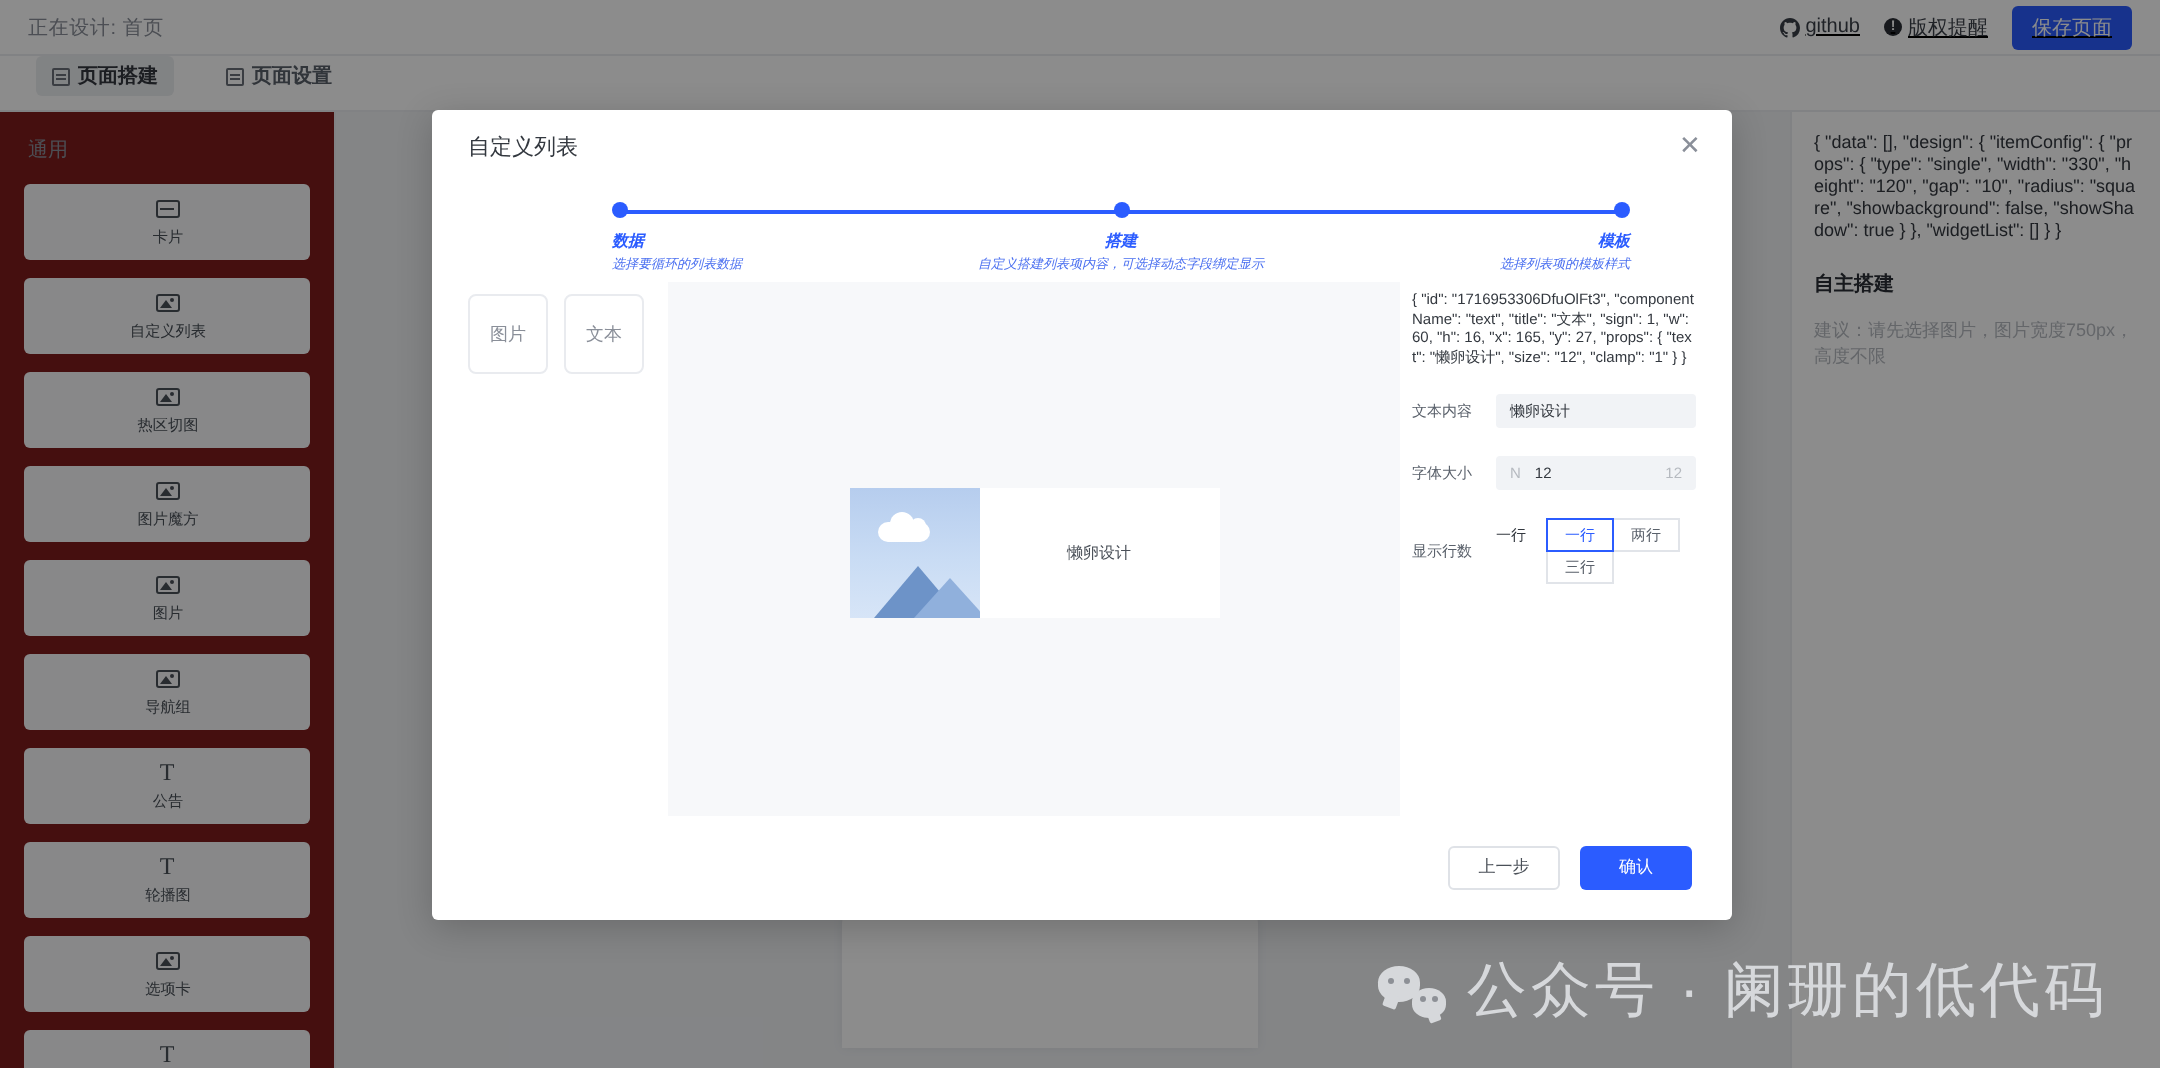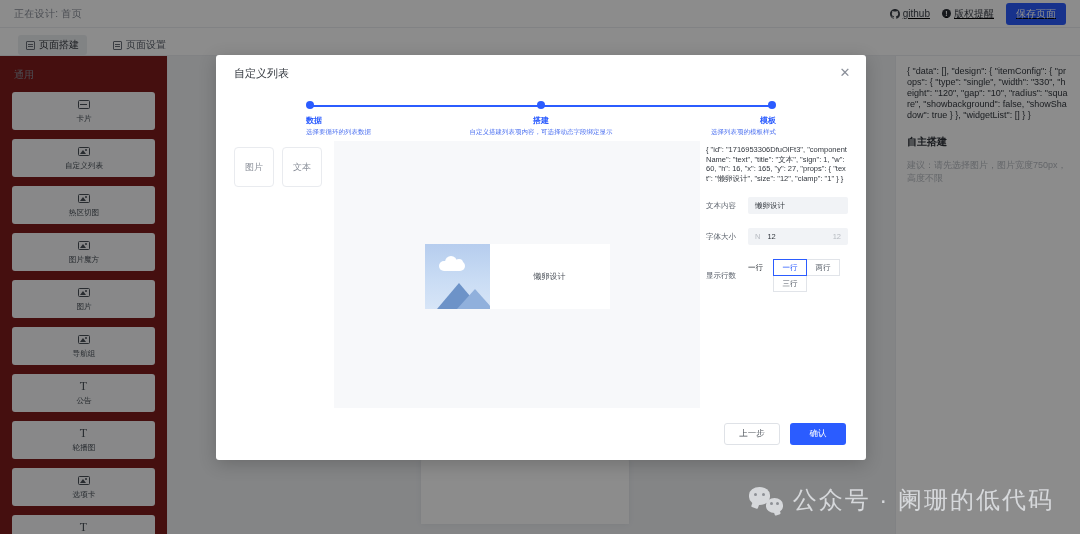--- a/index.html
+++ b/index.html
@@ -29,21 +29,21 @@
     width:9px;height:9px;border-radius:50%;background:#2b2f36;color:#fff;
     font-size:7px;line-height:9px;text-align:center;display:inline-block;font-weight:bold;
   }
   .btn-save {
     background:#2b5cff; color:#fff; font-size:10px; border-radius:3px;
     padding:4px 10px; border:none; cursor:pointer;
   }
 
   .tabrow {
     height:28px; background:#fff; border-bottom:1px solid #ebedf0;
-    display:flex; align-items:flex-end; padding:0 18px; gap:18px;
+    display:flex; align-items:flex-start; padding:0 18px; gap:18px;font-weight:bold;
   }
   .tab { font-size:10px; color:#5a616b; display:flex; align-items:center; gap:4px; padding:3px 8px; border-radius:3px; }
   .tab.active { background:#eceef1; color:#33383f; }
   .sq-ico {
     width:9px;height:9px;border:1px solid #6a7078;border-radius:1px;display:inline-block;position:relative;
   }
   .sq-ico::after{content:"";position:absolute;left:1px;top:2px;width:5px;height:1px;background:#6a7078;
     box-shadow:0 2px 0 #6a7078;}
 
   .workspace { position:absolute; left:0; right:0; top:56px; bottom:0; display:flex; }
@@ -98,21 +98,21 @@
     display:flex; flex-direction:column;
   }
   .modal-head { height:36px; display:flex; align-items:center; padding:0 18px; position:relative; }
   .modal-title { font-size:11px; color:#33383f; }
   .modal-close {
     position:absolute; right:14px; top:11px; width:14px; height:14px;
     color:#8a8f99; font-size:13px; line-height:14px; text-align:center; cursor:pointer;
   }
 
   
-  .stepper { padding:10px 90px 4px 90px; position:relative; }
+  .stepper { padding:10px 51px 4px 90px; position:relative;font-style:italic; }
   .step-line { position:relative; height:10px; }
   .step-bar { position:absolute; left:4px; right:4px; top:4px; height:2px; background:#2b5cff; }
   .step-dots { position:relative; display:flex; justify-content:space-between; }
   .step-dot { width:8px;height:8px;border-radius:50%;background:#2b5cff; position:relative; z-index:2; }
   .step-labels { display:flex; margin-top:4px; }
   .step-col { flex:1; text-align:center; }
   .step-col:first-child { text-align:left; }
   .step-col:last-child { text-align:right; }
   .step-name { font-size:8px; color:#2b5cff; font-weight:bold; }
   .step-desc { font-size:6.5px; color:#4a6ff0; margin-top:2px; white-space:nowrap; }
@@ -180,21 +180,21 @@
     font-size:8.5px;color:#4a5058;cursor:pointer;
   }
   .btn-primary {
     min-width:56px;height:22px;border:none;border-radius:3px;background:#2b5cff;
     font-size:8.5px;color:#fff;cursor:pointer;
   }
 
   
   .watermark {
     position:absolute; right:26px; bottom:18px; display:flex; align-items:center; gap:10px;
-    color:#d6d8db; font-size:24px; letter-spacing:2px; pointer-events:none;
+    color:#d6d8db; font-size:30px; letter-spacing:2px; pointer-events:none;
   }
   .wm-wechat { position:relative; width:34px; height:26px; flex-shrink:0; }
   .wm-b1 { position:absolute; left:0; top:0; width:21px; height:18px; border-radius:50%/45%; background:#d6d8db; }
   .wm-b1::after{content:"";position:absolute;left:3px;bottom:-3px;width:7px;height:7px;background:#d6d8db;
     transform:rotate(20deg);border-radius:1px;}
   .wm-b2 { position:absolute; right:0; bottom:0; width:17px; height:15px; border-radius:50%/45%; background:#d6d8db; }
   .wm-b2::after{content:"";position:absolute;right:3px;bottom:-2px;width:6px;height:6px;background:#d6d8db;
     transform:rotate(-20deg);border-radius:1px;}
   .wm-dot{position:absolute;width:3px;height:3px;border-radius:50%;background:#8d9096;}
 </style>

